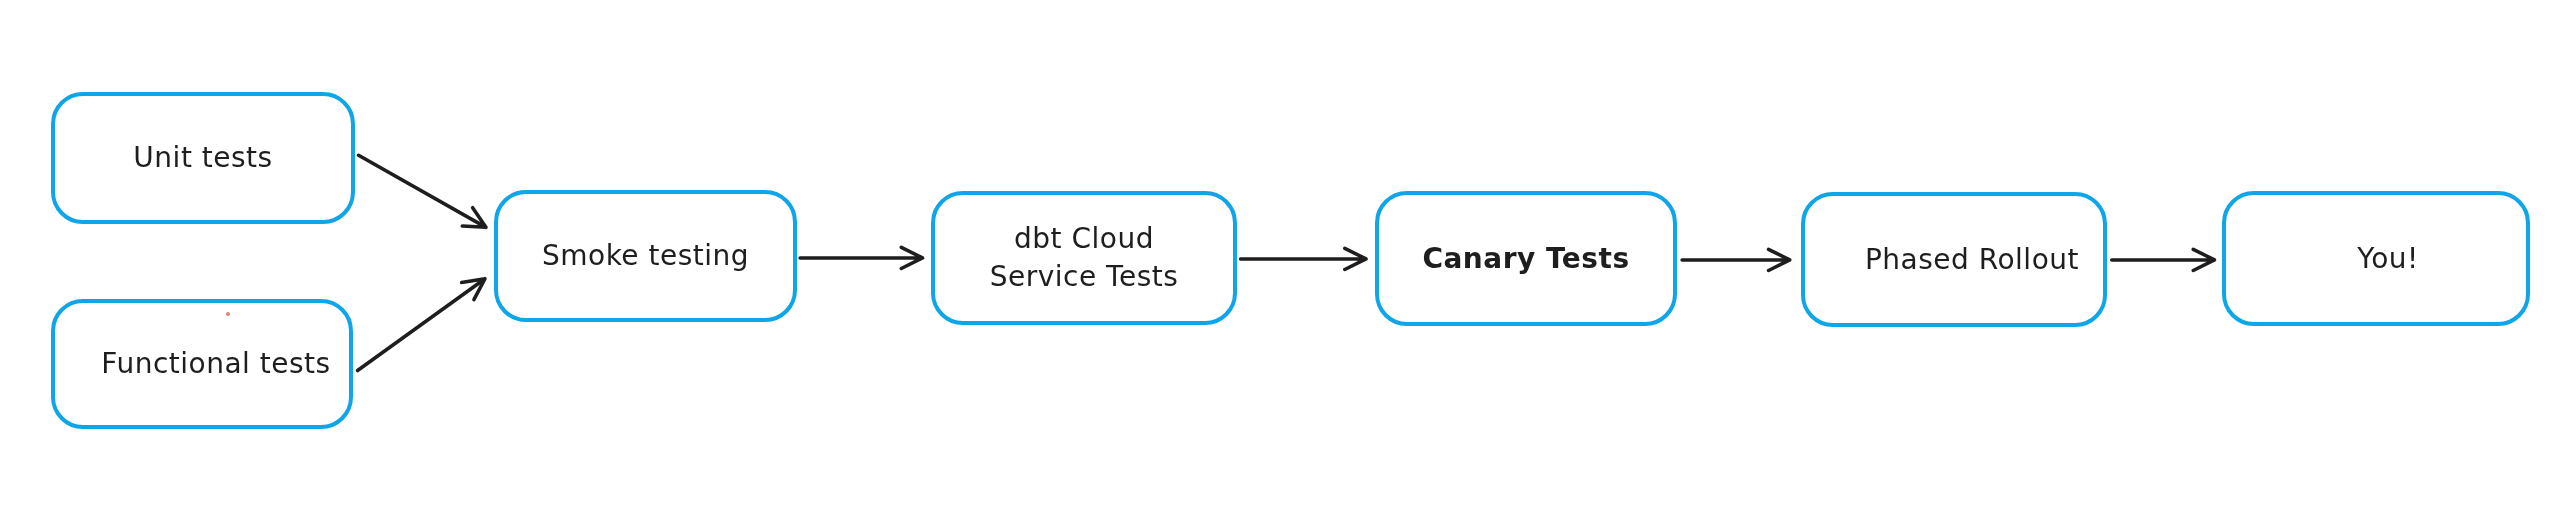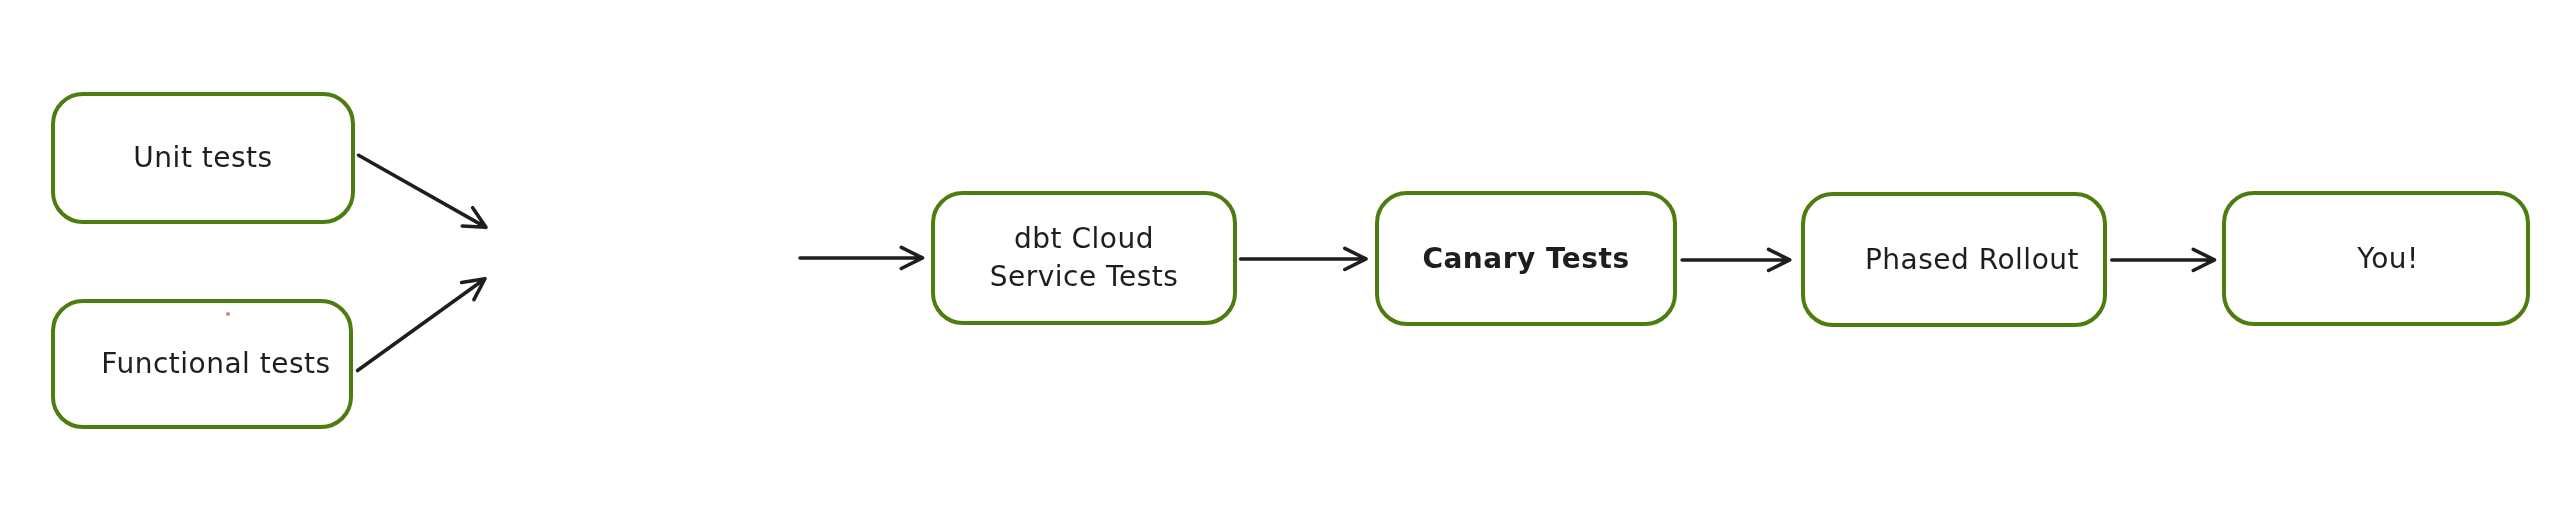--- a/index.html
+++ b/index.html
@@ -27,21 +27,21 @@
   .edge-layer path {
     stroke: #1e1e1e;
     stroke-width: 3.6;
     fill: none;
     stroke-linecap: round;
     stroke-linejoin: round;
   }
   .node {
     position: absolute;
     box-sizing: border-box;
-    border: 4px solid #4d7c0f;
+    border: 4px solid #0ea5e9;
     border-radius: 32px;
     background: #ffffff;
     display: flex;
     flex-direction: column;
     align-items: center;
     justify-content: center;
     text-align: center;
     color: #1e1e1e;
     font-size: 28px;
     line-height: 38px;
@@ -77,20 +77,25 @@
       <span class="node-line">Unit tests</span>
     </div>
   </div>
 
   <div class="node" style="left: 51px; top: 299px; width: 302px; height: 130px; padding-left: 28px;">
     <div class="node-label">
       <span class="node-line">Functional tests</span>
     </div>
   </div>
 
+  <div class="node" style="left: 494px; top: 190px; width: 303px; height: 132px;">
+    <div class="node-label">
+      <span class="node-line">Smoke testing</span>
+    </div>
+  </div>
 
   <div class="node" style="left: 931px; top: 191px; width: 306px; height: 134px;">
     <div class="node-label">
       <span class="node-line">dbt Cloud</span>
       <span class="node-line">Service Tests</span>
     </div>
   </div>
 
   <div class="node" style="left: 1375px; top: 191px; width: 302px; height: 135px; font-weight: bold;">
     <div class="node-label">

